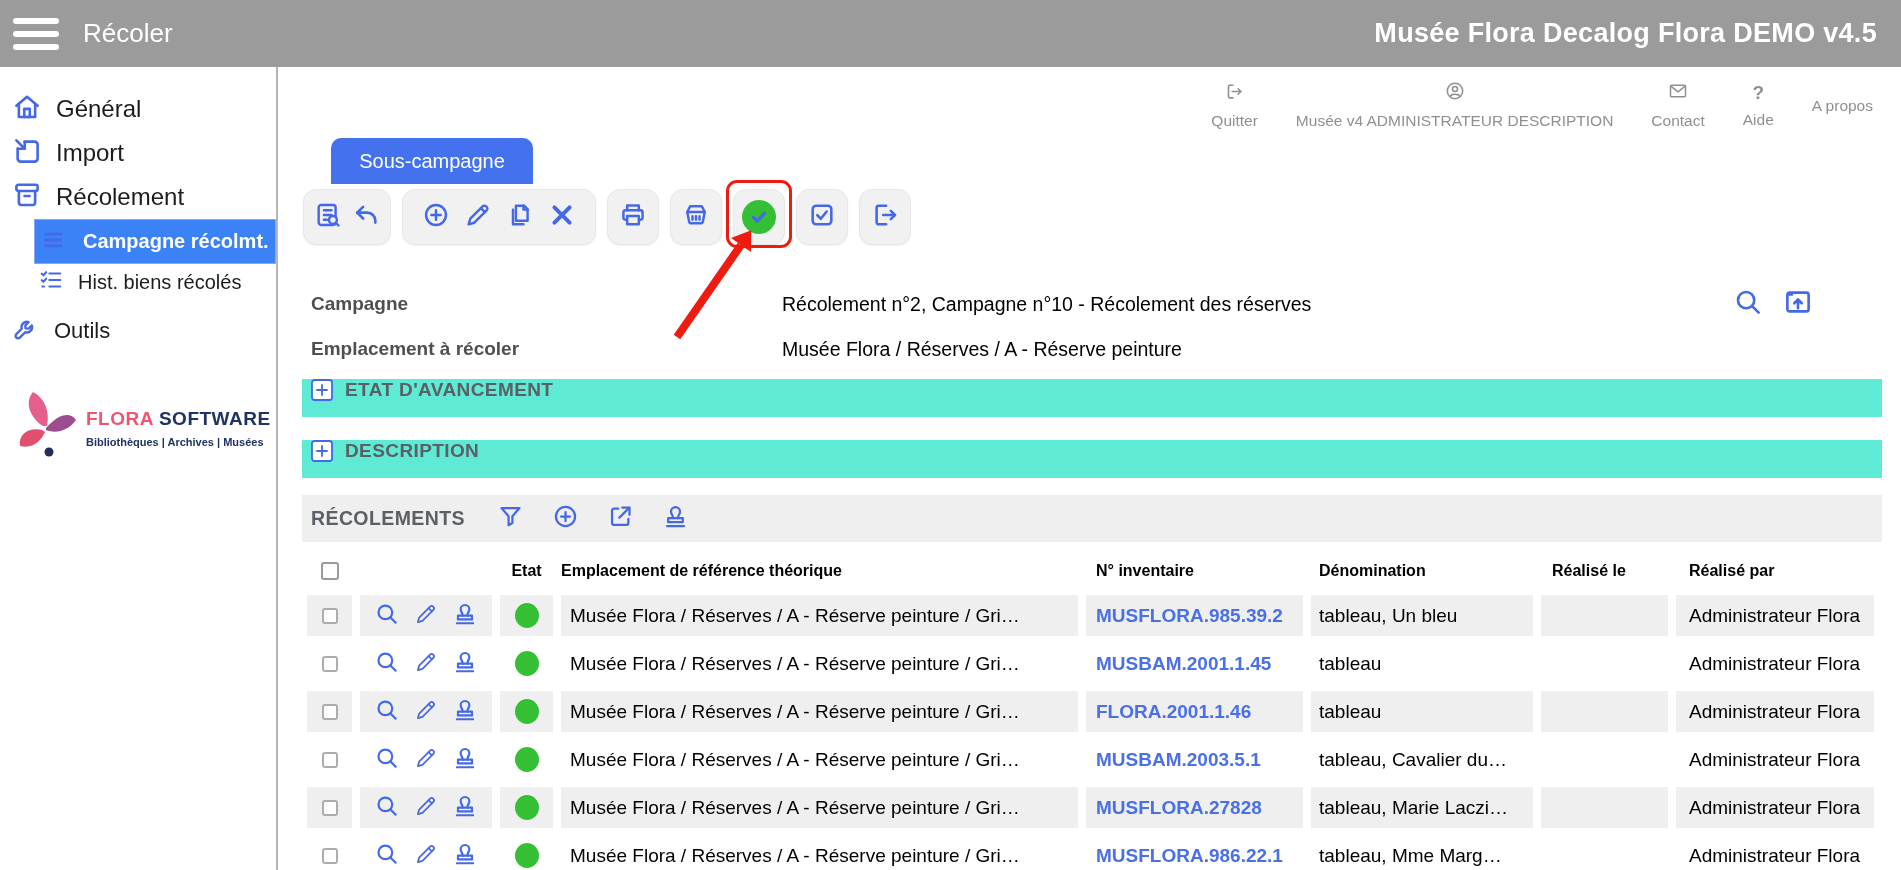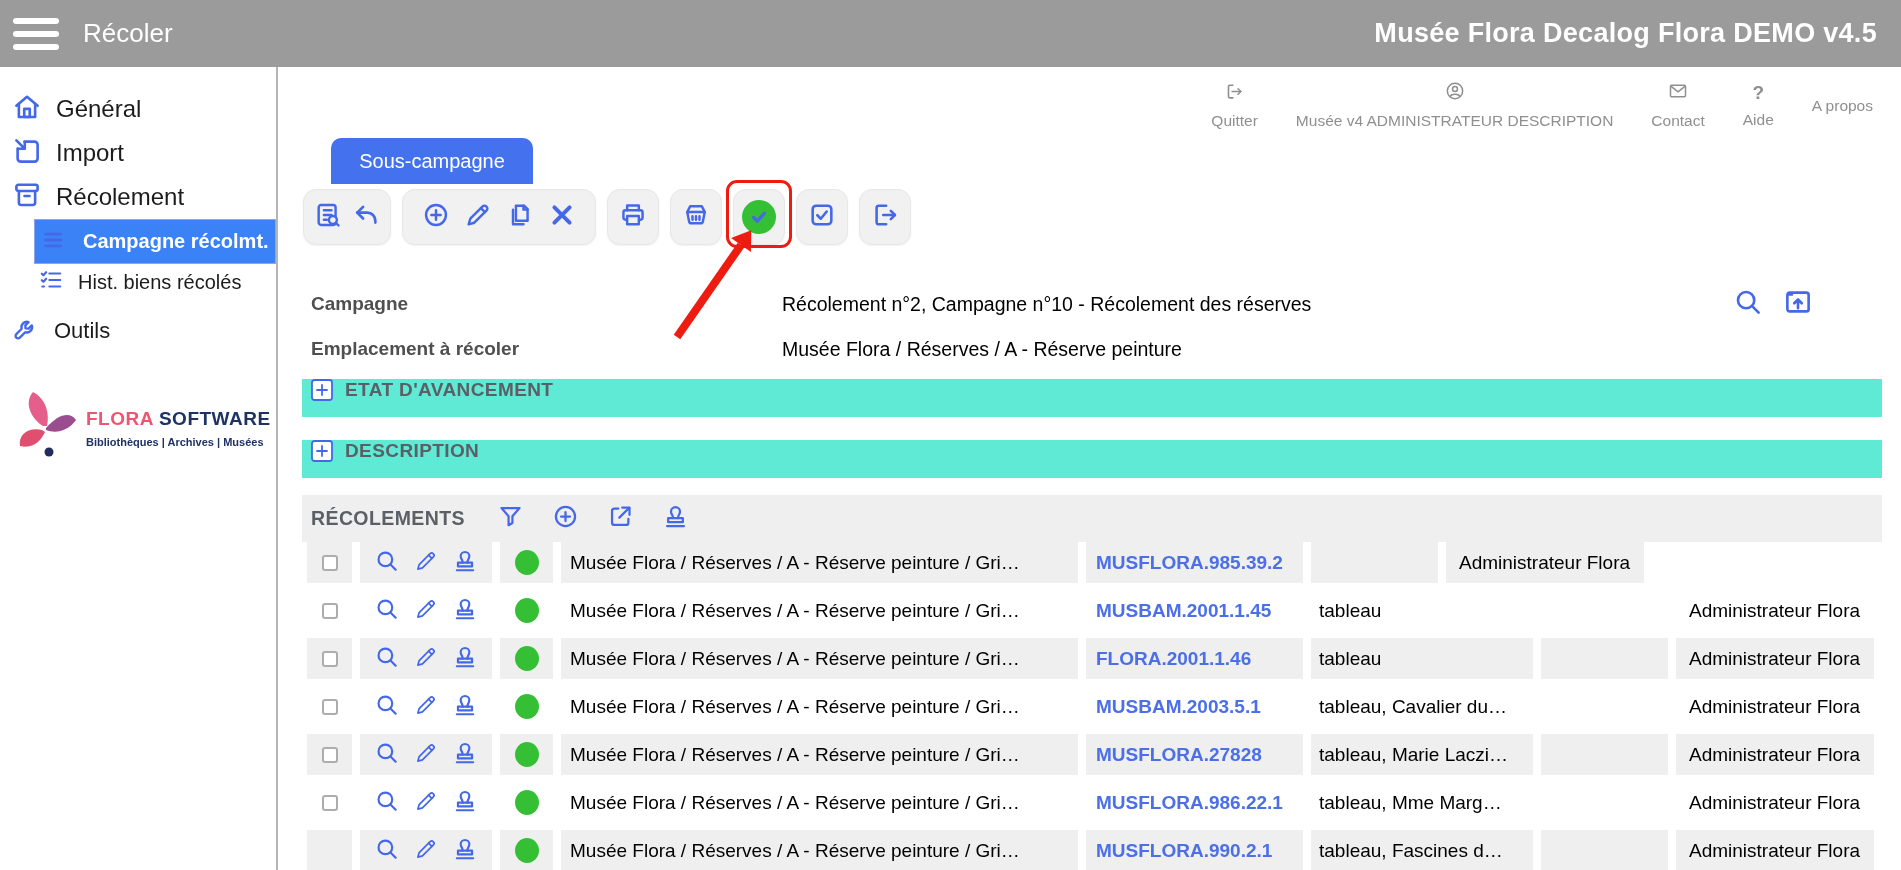--- a/index.html
+++ b/index.html
@@ -367,20 +367,32 @@
             <path d="M13.5 4H20v6.5"></path>
             <path d="M19.6 4.4 11 13"></path>
           </svg></span>
       <span><svg width="27" height="27" viewBox="0 0 24 24" fill="none" stroke-width="2" stroke-linecap="round" stroke-linejoin="round">
             <path d="M9.8 13.5c0-3-1.8-3.4-1.8-5.8a4 4 0 1 1 8 0c0 2.4-1.8 2.8-1.8 5.8"></path>
             <path d="M5.5 13.5h13v3.5h-13z"></path>
             <path d="M4.5 20.5h15"></path>
           </svg></span>
     </div>
 
+    <div class="thead">
+      <span class="col-check">
+          <span class="hcheck"></span>
+        </span>
+      <span class="col-actions"></span>
+      <span class="hc col-etat">Etat</span>
+      <span class="hc col-empl">Emplacement de référence théorique</span>
+      <span class="hc col-inv">N° inventaire</span>
+      <span class="hc col-denom">Dénomination</span>
+      <span class="hc col-rle">Réalisé le</span>
+      <span class="hc col-rpar">Réalisé par</span>
+    </div>
 
     <div class="tbody">
       <div class="t-row odd">
         <div class="cell c-check">
             <span class="rcheck"></span>
           </div>
         <div class="cell c-actions">
           <span><svg width="26" height="26" viewBox="0 0 24 24" fill="none" stroke-width="2" stroke-linecap="round">
                 <circle cx="10.5" cy="10.5" r="6.3"></circle>
                 <path d="M15.2 15.2 20 20"></path>
@@ -397,20 +409,21 @@
         </div>
         <div class="cell c-etat">
             <span class="dot"></span>
           </div>
         <div class="cell c-empl">
             <span>Musée Flora / Réserves / A - Réserve peinture / Gri…</span>
           </div>
         <div class="cell c-inv">
             <a>MUSFLORA.985.39.2</a>
           </div>
+        <div class="cell c-denom">tableau, Un bleu</div>
         <div class="cell c-rle"></div>
         <div class="cell c-rpar">Administrateur Flora</div>
       </div>
 
       <div class="t-row">
         <div class="cell c-check">
             <span class="rcheck"></span>
           </div>
         <div class="cell c-actions">
           <span><svg width="26" height="26" viewBox="0 0 24 24" fill="none" stroke-width="2" stroke-linecap="round">

